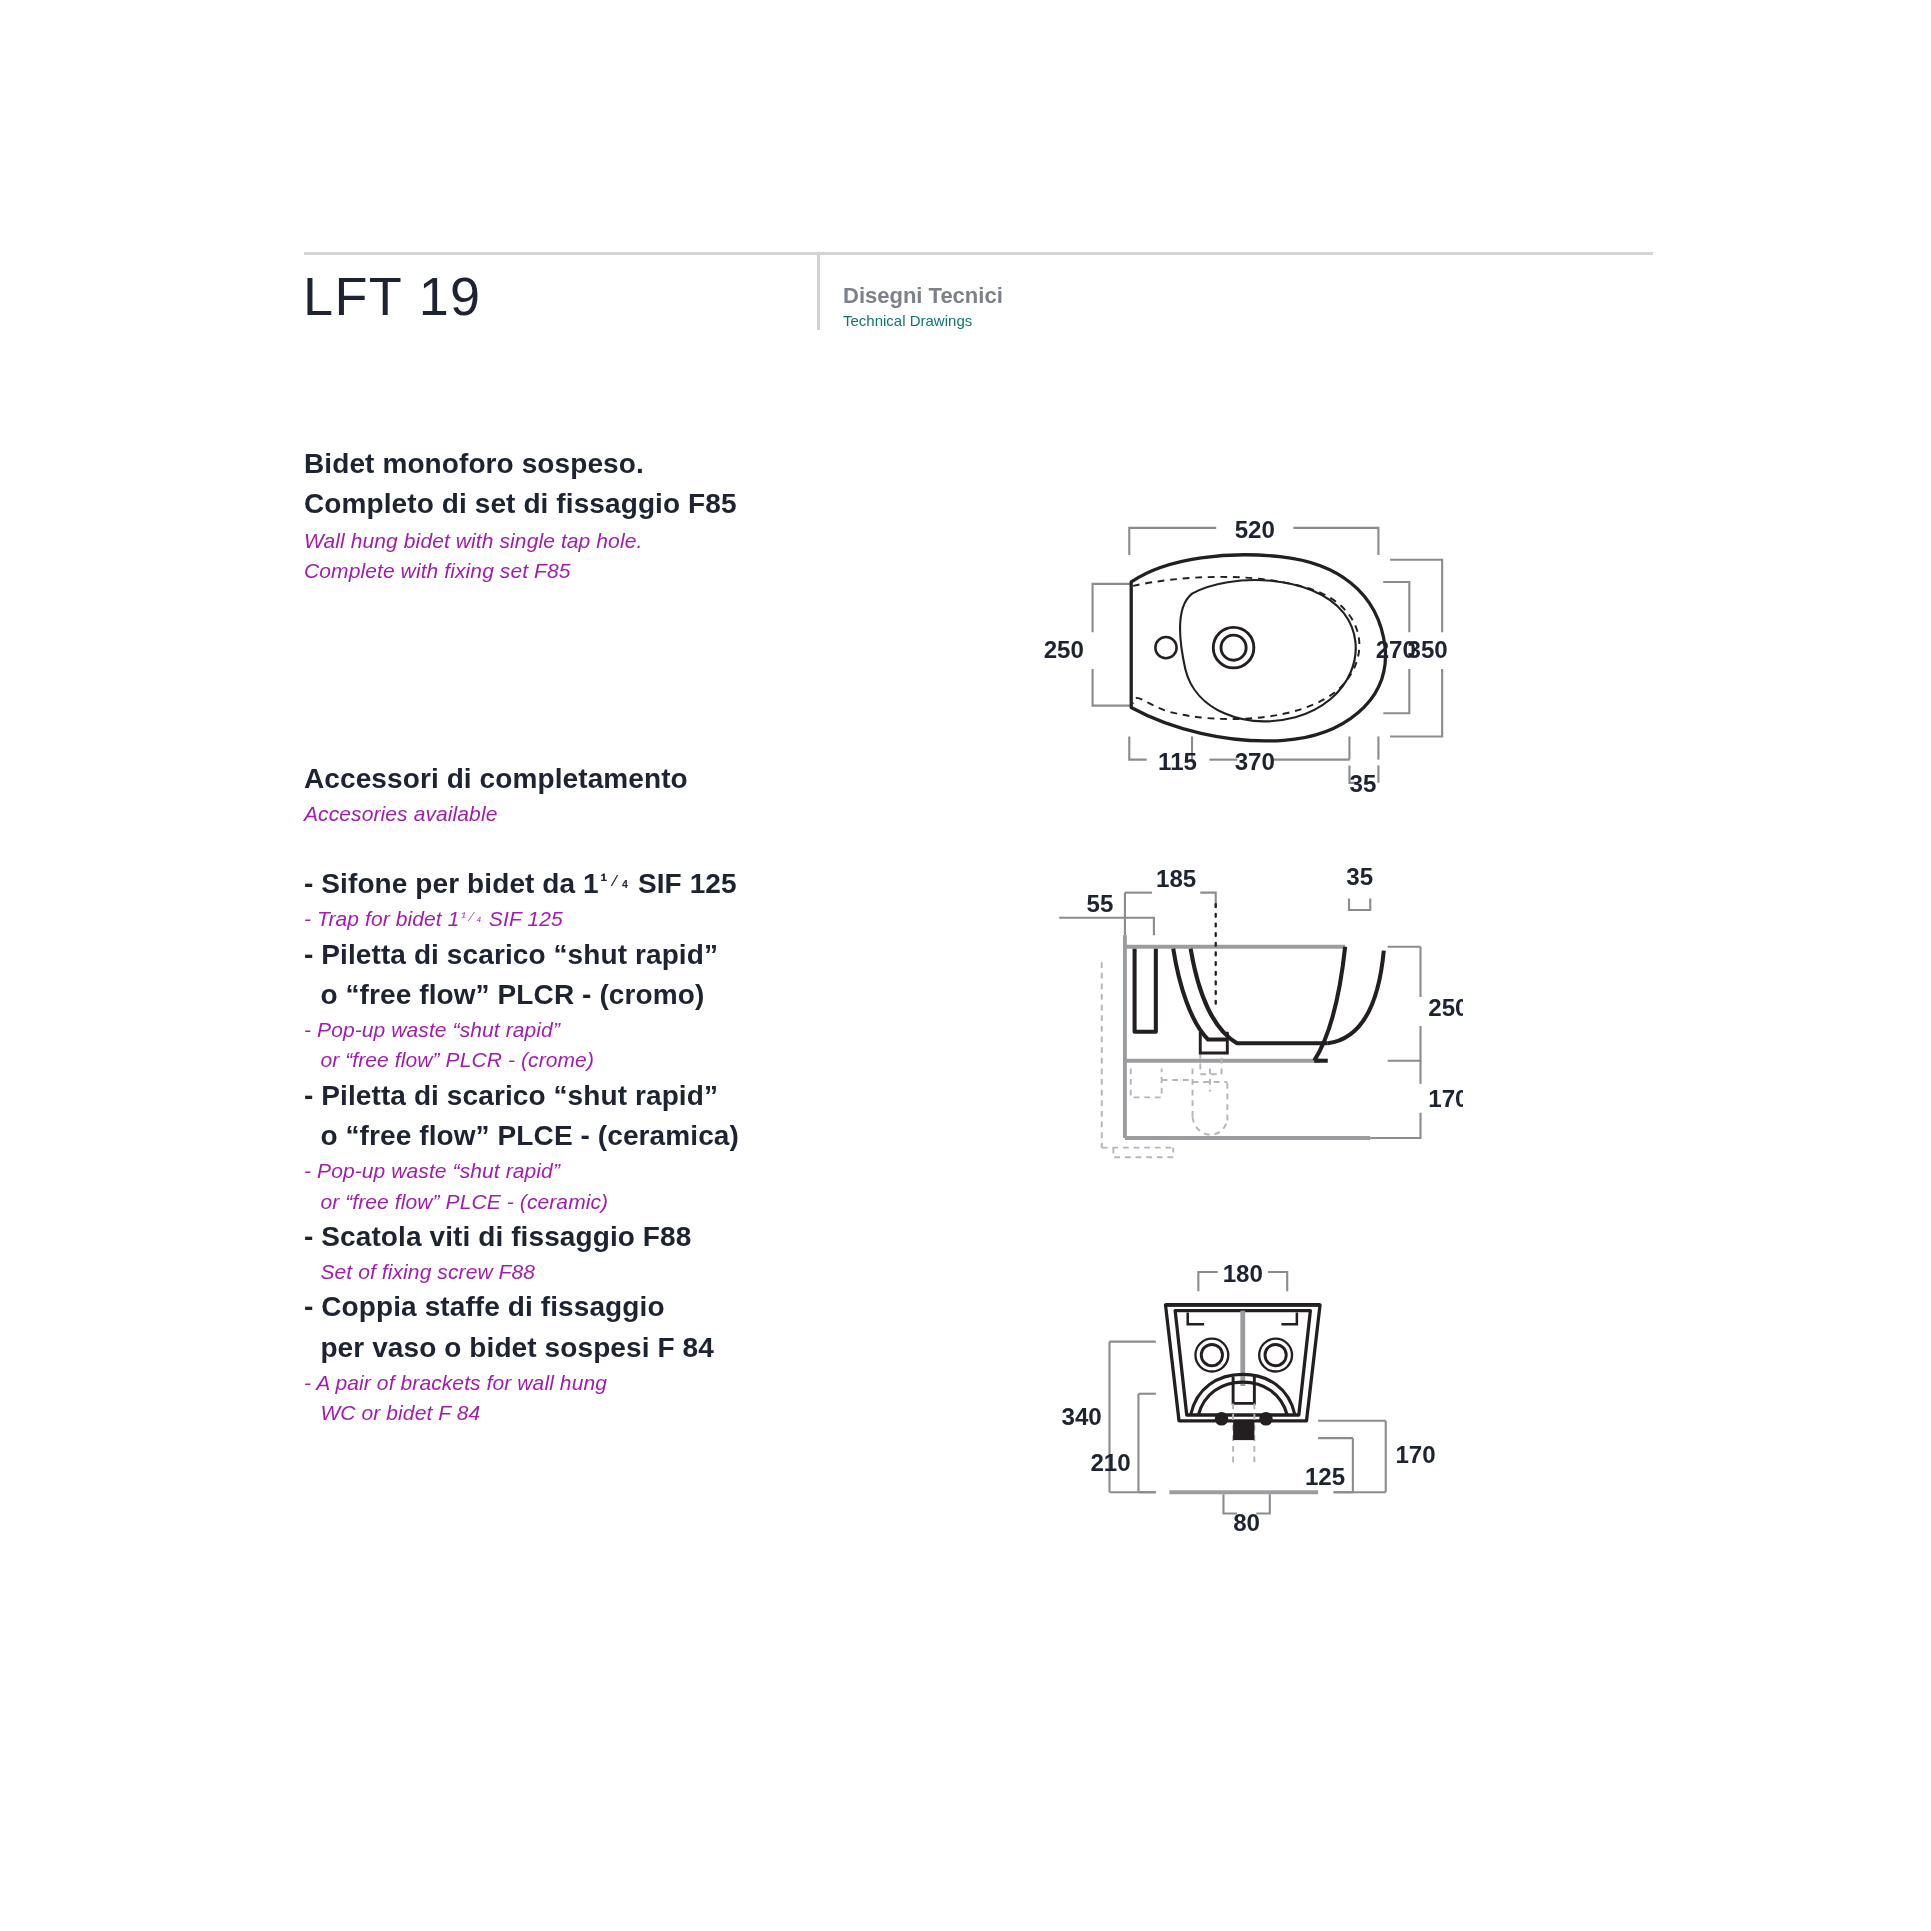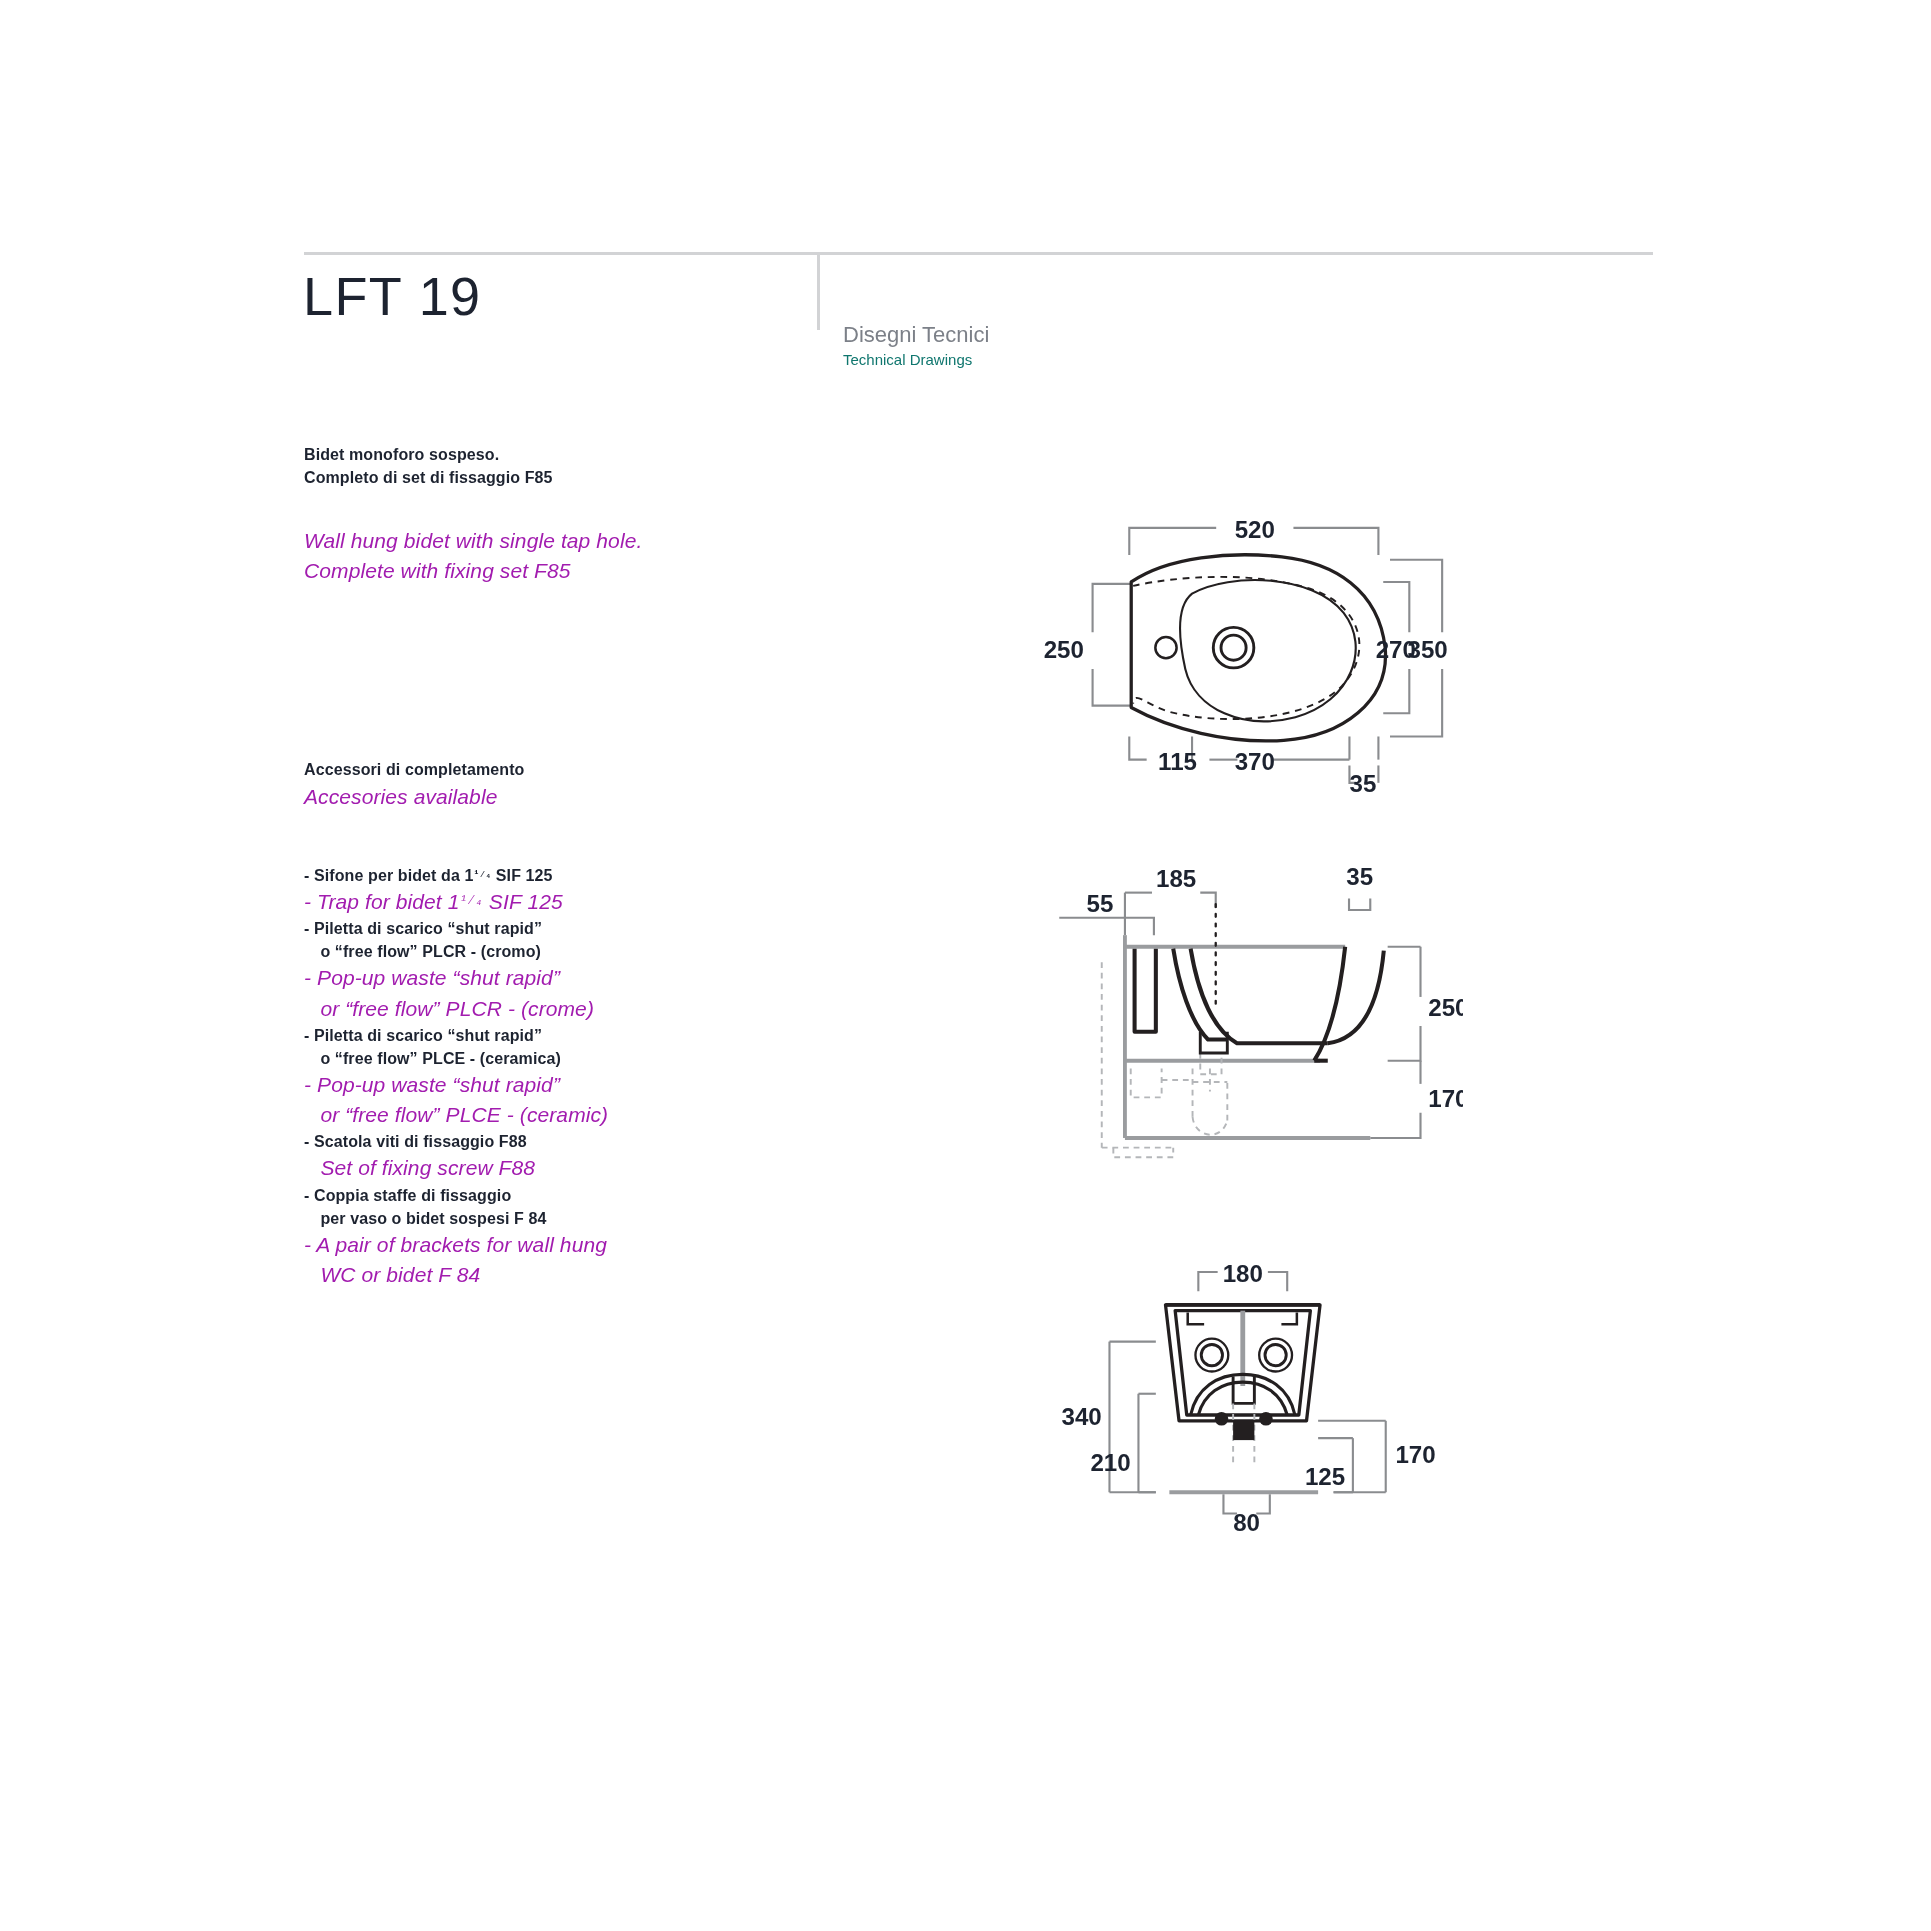--- a/index.html
+++ b/index.html
@@ -54,22 +54,21 @@
     position: absolute;
     left: 843px;
     top: 281px;
     line-height: 1.38;
     white-space: nowrap;
   }
   .header-label .it {
     display: block;
     font-size: 22px;
     color: #7c8088;
-    font-weight: 400;
-    margin-top: 39px;
+    font-weight: 700;
   }
   .header-label .en {
     display: block;
     font-size: 15px;
     color: #0f766e;
   }
 
   
   .left-col {
     position: absolute;
@@ -77,21 +76,21 @@
     top: 0;
     width: 541px;
   }
   .block {
     position: absolute;
     left: 0;
     white-space: nowrap;
   }
   .l-bold {
     display: block;
-    font-size: 16px;
+    font-size: 28px;
     font-weight: 700;
     color: #1d2330;
     line-height: 1.42;
     letter-spacing: 0.1px;
   }
   .l-it {
     display: block;
     font-size: 21px;
     font-style: italic;
     color: #a21caf;

